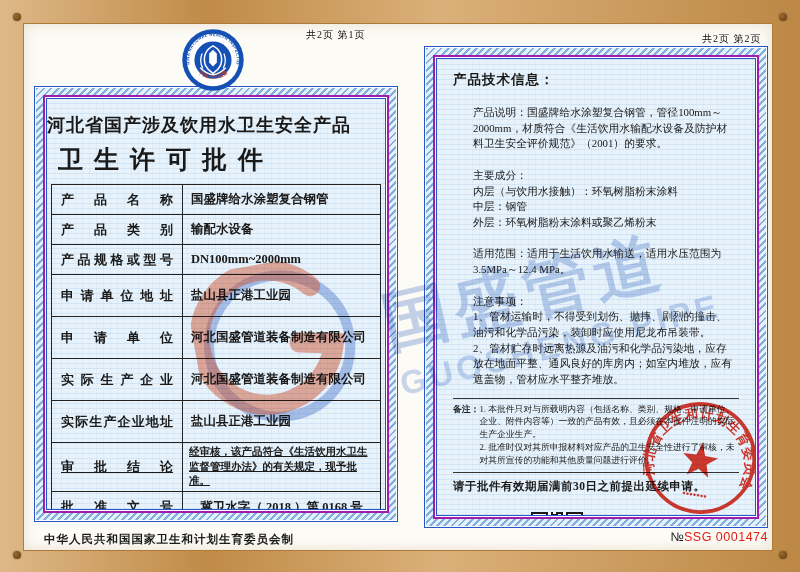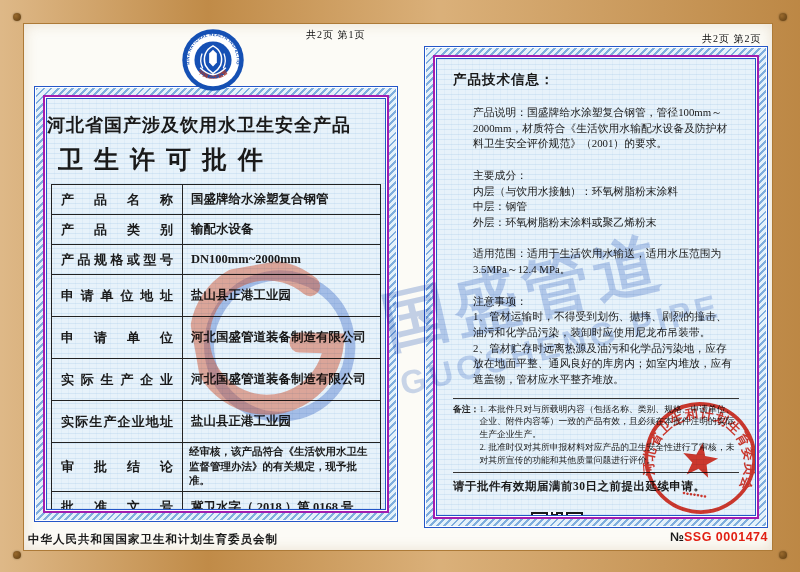--- a/index.html
+++ b/index.html
@@ -31,42 +31,42 @@
       repeating-linear-gradient(90deg, rgba(140,185,225,.10) 0 1px, transparent 1px 7px);}
   
   .ltitle1{text-align:left;font-size:18px;font-weight:bold;margin:14px 0 0;letter-spacing:1px;}
   .ltitle2{text-align:left;font-size:25px;font-weight:bold;margin:6px 0 8px;letter-spacing:11px;text-indent:11px;}
   table.permit{border-collapse:collapse;width:330px;margin:0 auto;}
   table.permit td{border:1px solid #222;vertical-align:middle;}
   td.lbl{width:112px;font-weight:bold;font-size:13px;padding:2px 9px;text-align:justify;text-align-last:justify;}
   td.val{font-weight:bold;font-size:12.5px;padding:2px 8px;}
   table.permit tr:nth-child(-n+3) td{height:25px;}
   table.permit tr:nth-child(n+4):nth-child(-n+7) td{height:37px;}
-  table.permit tr:nth-child(8) td{height:34px;}
+  table.permit tr:nth-child(8) td{height:34px;text-decoration:underline;}
   table.permit tr:nth-child(8) td.val{font-size:10.5px;line-height:1.4;padding:2px 6px;}
-  table.permit tr:nth-child(n+9) td{height:26px;}
-  .lfooter{position:absolute;left:4px;top:508px;font-size:11.5px;font-weight:bold;letter-spacing:1px;}
+  table.permit tr:nth-child(n+9) td{height:26px;text-align:center;}
+  .lfooter{position:absolute;left:20px;top:508px;font-size:11.5px;font-weight:bold;letter-spacing:1px;}
   
   .rwrap{padding:10px 16px 0;position:relative;height:100%;box-sizing:border-box;}
   .rtitle{font-size:13.5px;font-weight:bold;margin:2px 0 10px;letter-spacing:1px;}
   .tech{padding-left:20px;padding-right:6px;}
   .tech .sect{margin:16px 0 10px;}
   .tech p{margin:0;font-size:10.8px;line-height:1.45;}
   .divider{border:none;border-top:1px solid #333;margin:6px 0 4px;}
   .notes{font-size:8.8px;line-height:1.45;}
   .notes .nlabel{font-weight:bold;float:left;}
   .notes .nbody{overflow:hidden;}
   .notes p{margin:0;}
   .renewal{font-size:11.5px;font-weight:bold;margin:6px 0 8px;letter-spacing:.5px;}
   .rfoot{display:flex;align-items:flex-start;}
   .qr{margin-left:78px;margin-top:10px;}
   .issuer-block{margin-left:auto;text-align:center;margin-right:6px;margin-top:14px;position:relative;z-index:2;}
   .issuer{font-size:13px;font-weight:bold;letter-spacing:1px;}
   .seal{position:absolute;right:-4px;bottom:-6px;z-index:5;mix-blend-mode:multiply;opacity:.92;transform:rotate(9deg);}
-  .serial{position:absolute;top:506px;left:540px;width:204px;text-align:right;font-size:12.5px;font-weight:bold;
+  .serial{position:absolute;top:506px;left:540px;width:204px;text-align:right;font-size:12.5px;font-weight:normal;
     font-family:"Liberation Sans","DejaVu Sans",sans-serif;}
   .serial .code{color:#e11f12;letter-spacing:.5px;}
   
   .wm{position:absolute;inset:0;pointer-events:none;mix-blend-mode:multiply;z-index:3;}
   .wm-cn{position:absolute;left:356px;top:224px;font-size:66px;font-weight:bold;letter-spacing:6px;
     color:rgba(62,110,200,.30);transform:rotate(-13deg);white-space:nowrap;}
   .wm-en{position:absolute;left:372px;top:302px;font-size:33px;font-weight:bold;letter-spacing:4px;
     color:rgba(62,110,200,.27);transform:rotate(-14deg);white-space:nowrap;
     font-family:"Liberation Sans","DejaVu Sans",sans-serif;}
   .wm-logo{position:absolute;left:172px;top:238px;transform:rotate(-10deg);}

